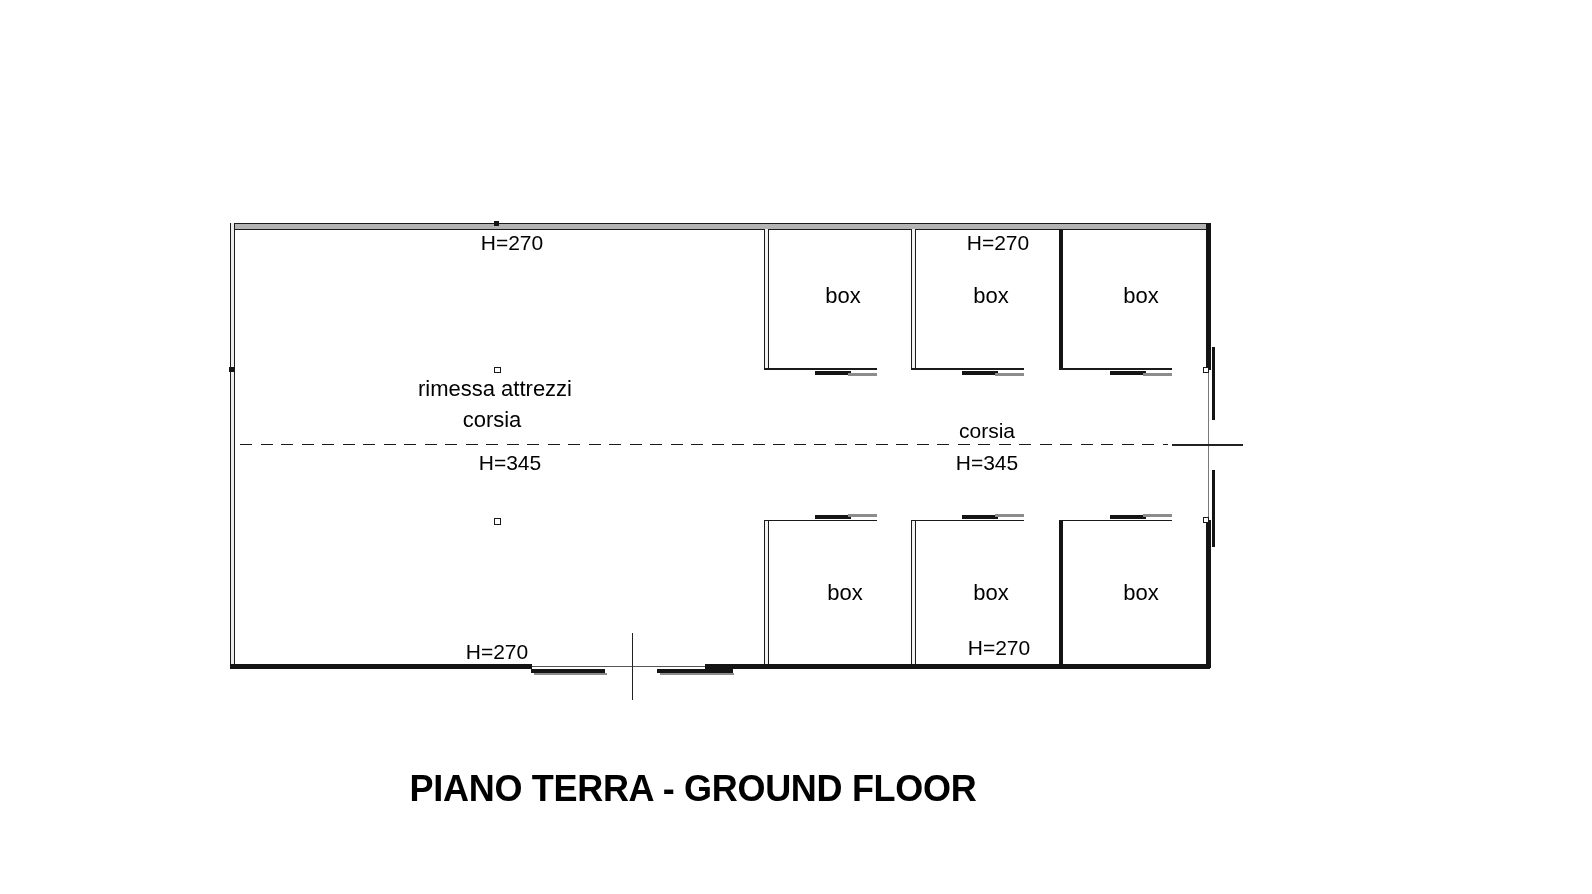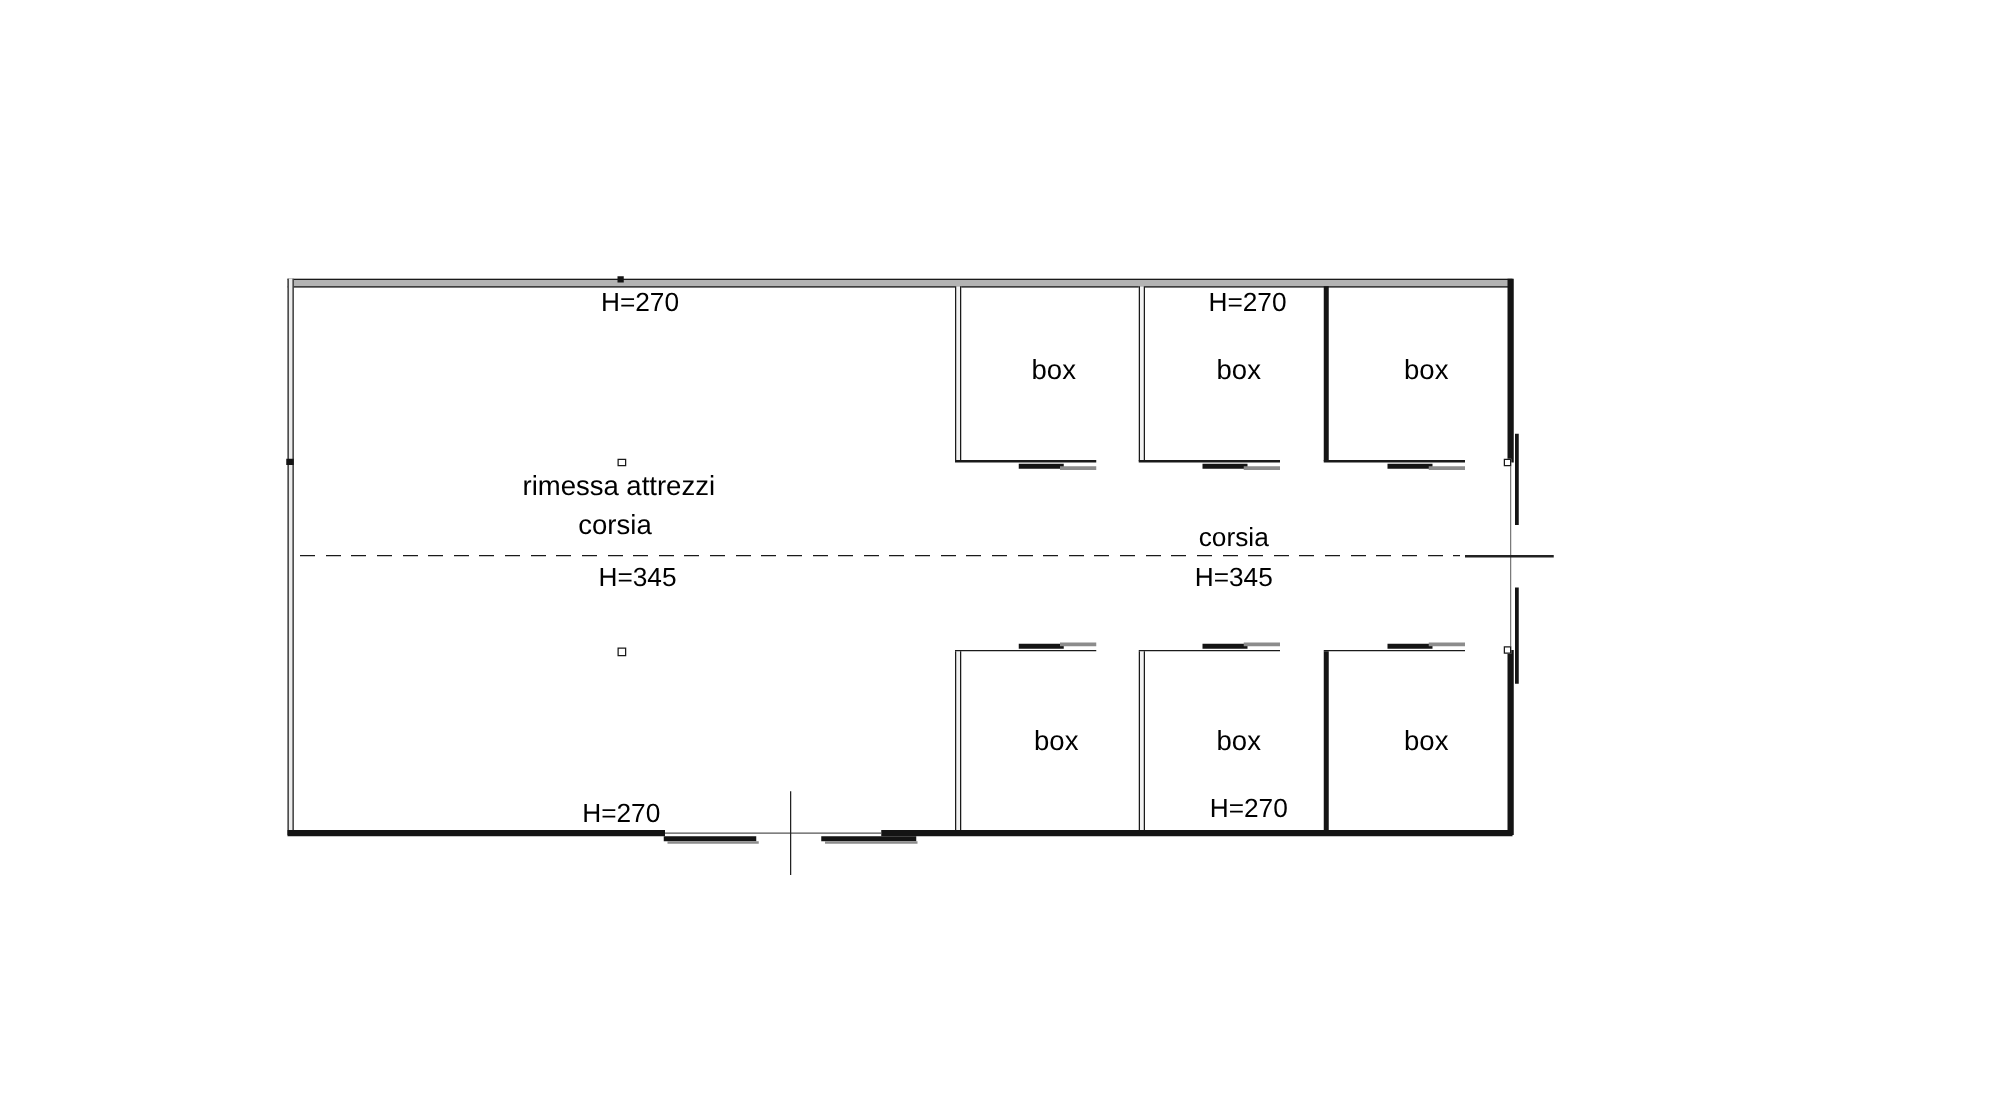--- a/index.html
+++ b/index.html
@@ -115,14 +115,15 @@
   <div class="lbl" style="left:510px;top:463px;">H=345</div>
   <div class="lbl" style="left:987px;top:463px;">H=345</div>
 
   <div class="lbl lbl-room" style="left:845px;top:593px;">box</div>
   <div class="lbl lbl-room" style="left:991px;top:593px;">box</div>
   <div class="lbl lbl-room" style="left:1141px;top:593px;">box</div>
 
   <div class="lbl" style="left:497px;top:652px;">H=270</div>
   <div class="lbl" style="left:999px;top:648px;">H=270</div>
 
+  <div class="title-lbl" style="left:693px;top:789px;">PIANO TERRA - GROUND FLOOR</div>
 
 </div>
 
 </body></html>

